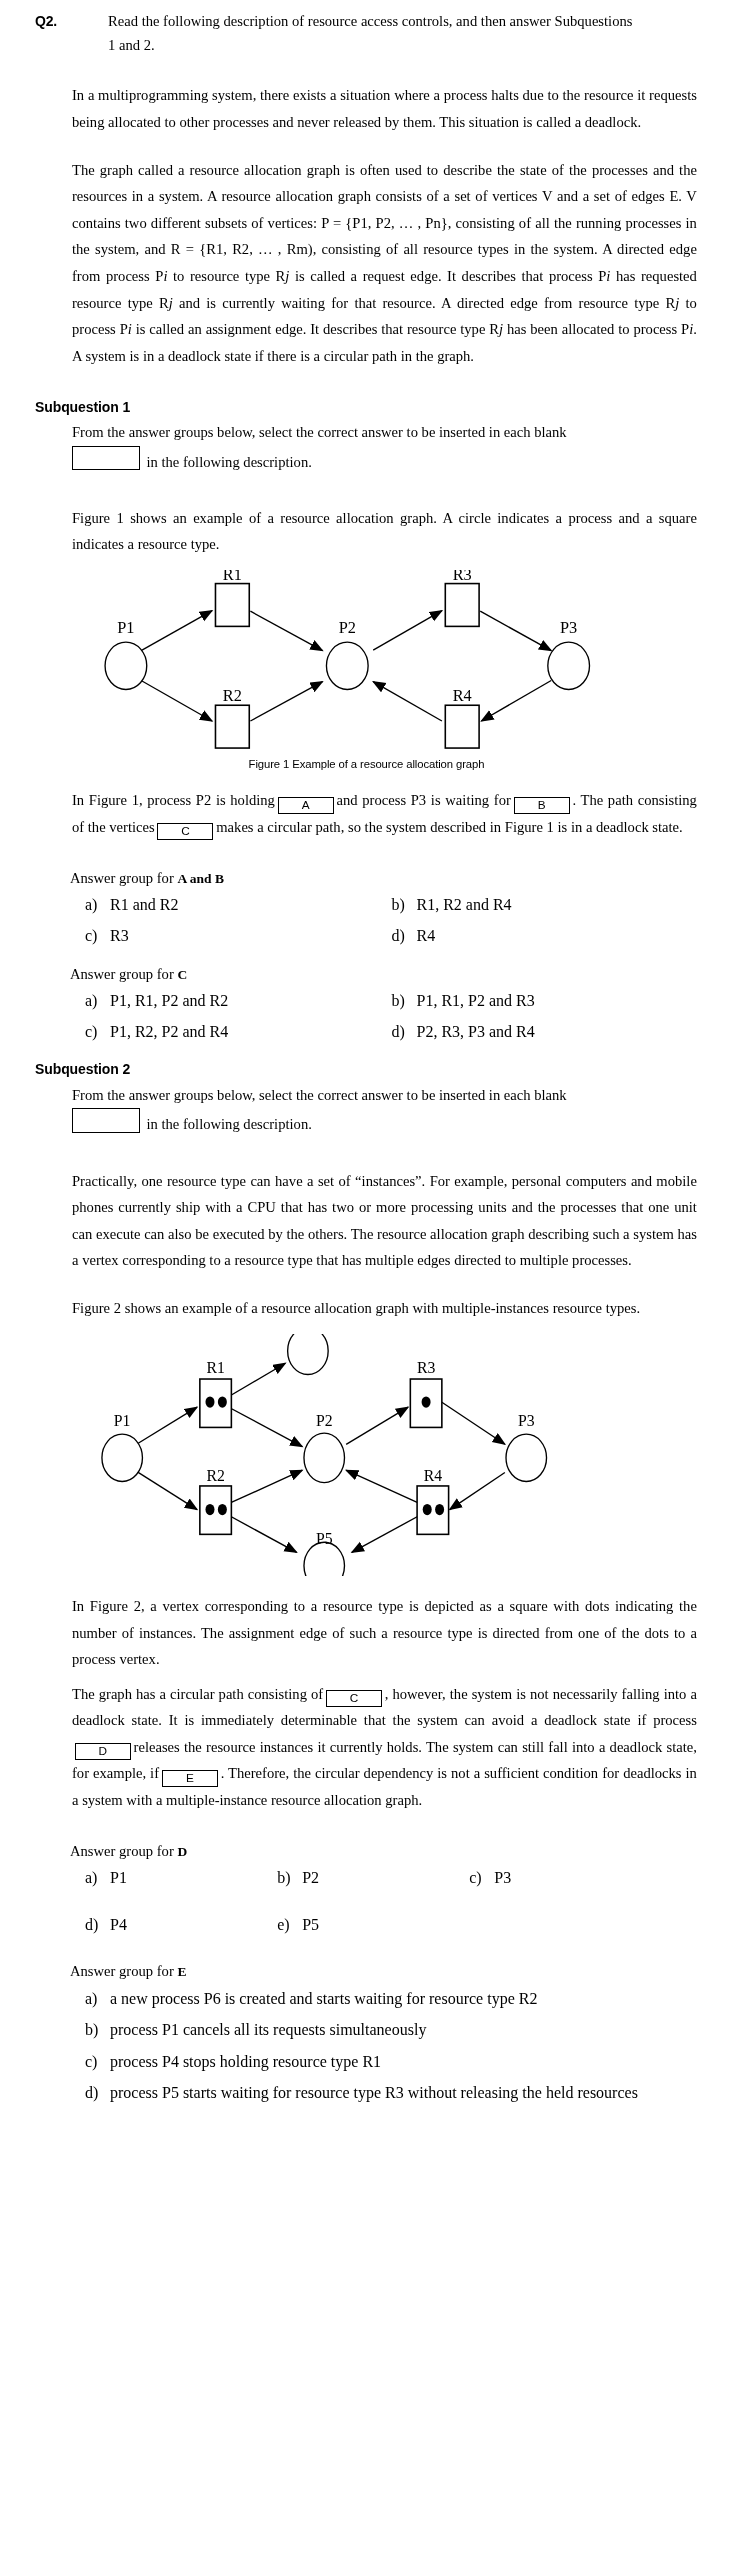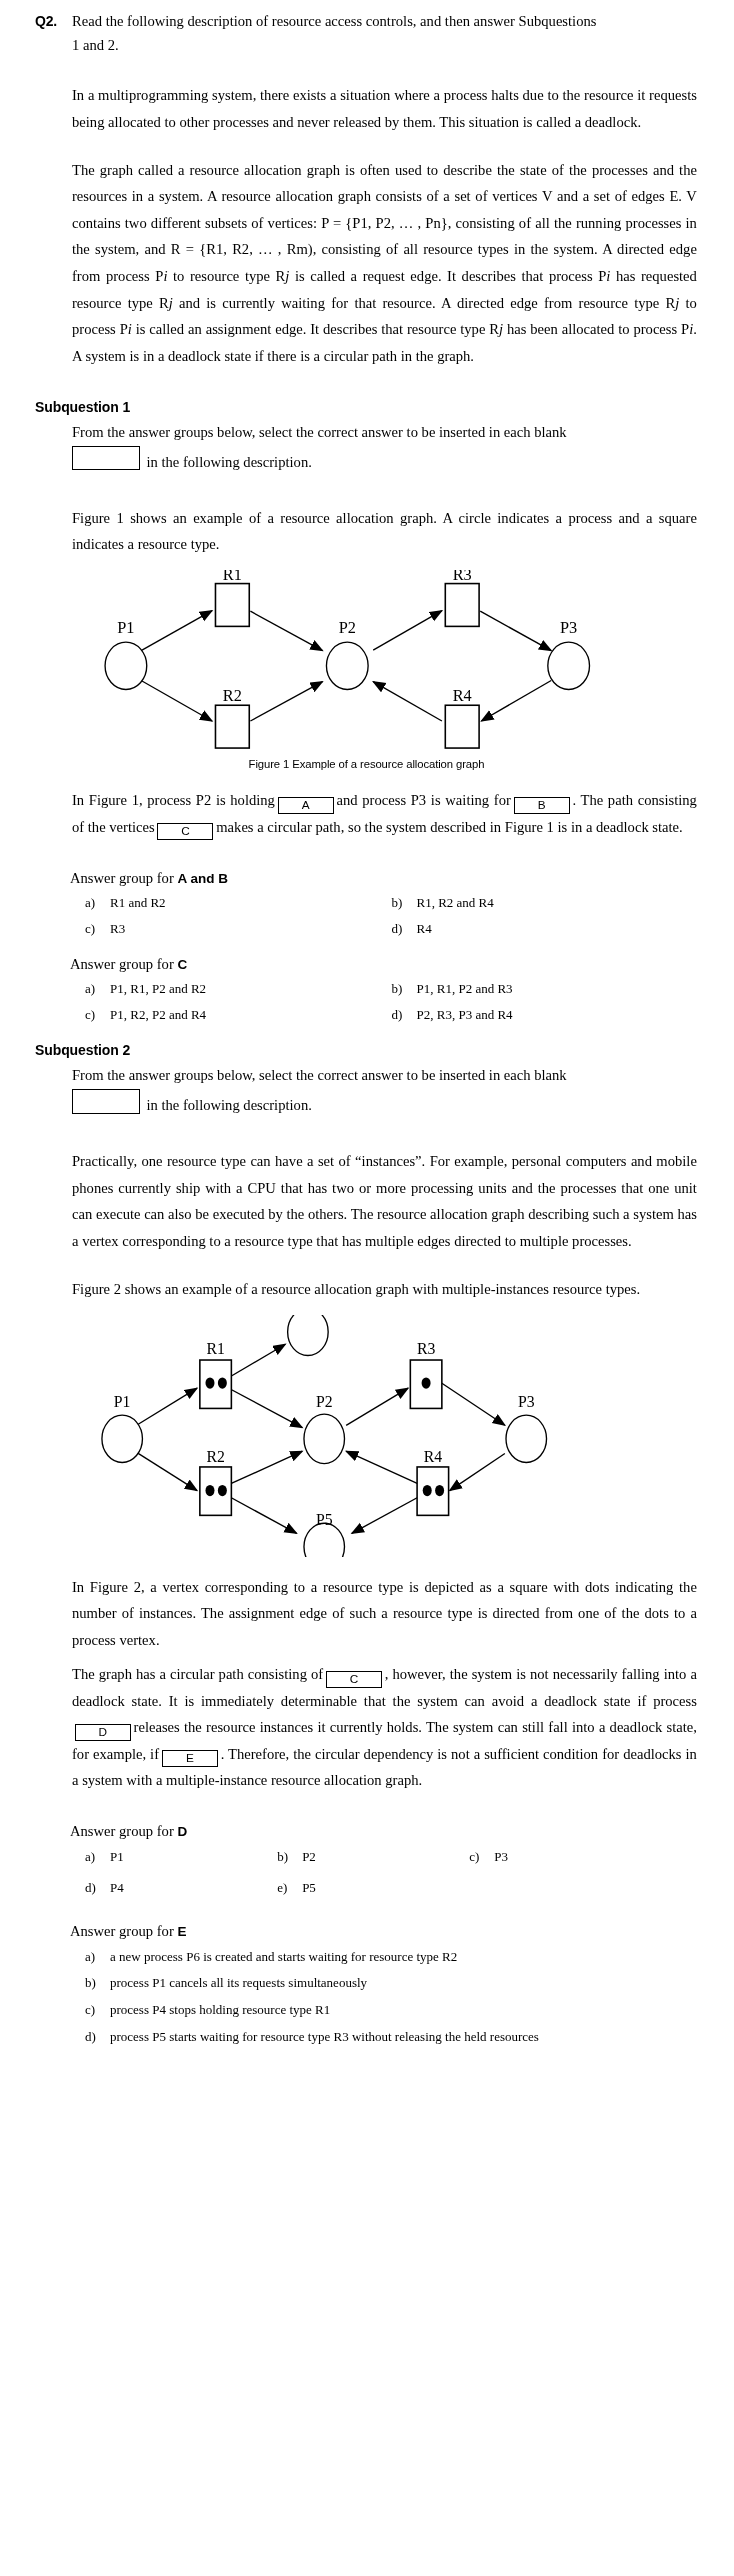--- a/index.html
+++ b/index.html
@@ -30,20 +30,21 @@
     font-family:"Liberation Sans", sans-serif;
     font-weight:bold;
     font-size:14px;
     flex:0 0 37px;
     letter-spacing:-0.2px;
   }
   .q-body{
     flex:1 1 auto;
     text-align:justify;
     text-justify:inter-word;
+    margin-left:36px;
   }
   .q-body .l2{display:block;}
 
   p.para{
     font-size:14.6px;
     line-height:1.82;
     margin:0 0 12.4px 0;
     text-align:justify;
     text-justify:inter-word;
     padding-left:37px;
@@ -79,28 +80,28 @@
     background:#fff;
   }
   .blank.empty{min-width:66px;height:22.5px;margin-left:0;}
 
   
   .ag-title{
     font-size:14.6px;
     margin:0 0 5.6px 0;
     padding-left:35px;
   }
-  .ag-title .ltr{font-family:Liberation Sans, sans-serif;font-weight:bold;font-size:13.5px;}
+  .ag-title .ltr{font-family:Liberation Serif, serif;font-weight:bold;font-size:13.5px;}
   .opts{
     padding-left:50px;
-    font-size:13px;
+    font-size:16px;
     line-height:1.62;
   }
   .opts.two-col{display:grid;grid-template-columns:1fr 1fr;row-gap:4.5px;}
-  .opts.three-col{display:grid;grid-template-columns:0.84fr 0.84fr 1fr;row-gap:10px;}
+  .opts.three-col{display:grid;grid-template-columns:0.84fr 0.84fr 1fr;row-gap:21px;}
   .opts.one-col{display:block;}
   .opts.one-col .opt{margin-bottom:5.6px;}
   .opt{white-space:nowrap;}
   .opt .mk{display:inline-block;width:25px;}
 
   
   .fig-wrap{margin:3.4px 0 0 0;text-align:center;}
   .fig-cap{
     font-family:"Liberation Sans", sans-serif;
     font-size:11.3px;

